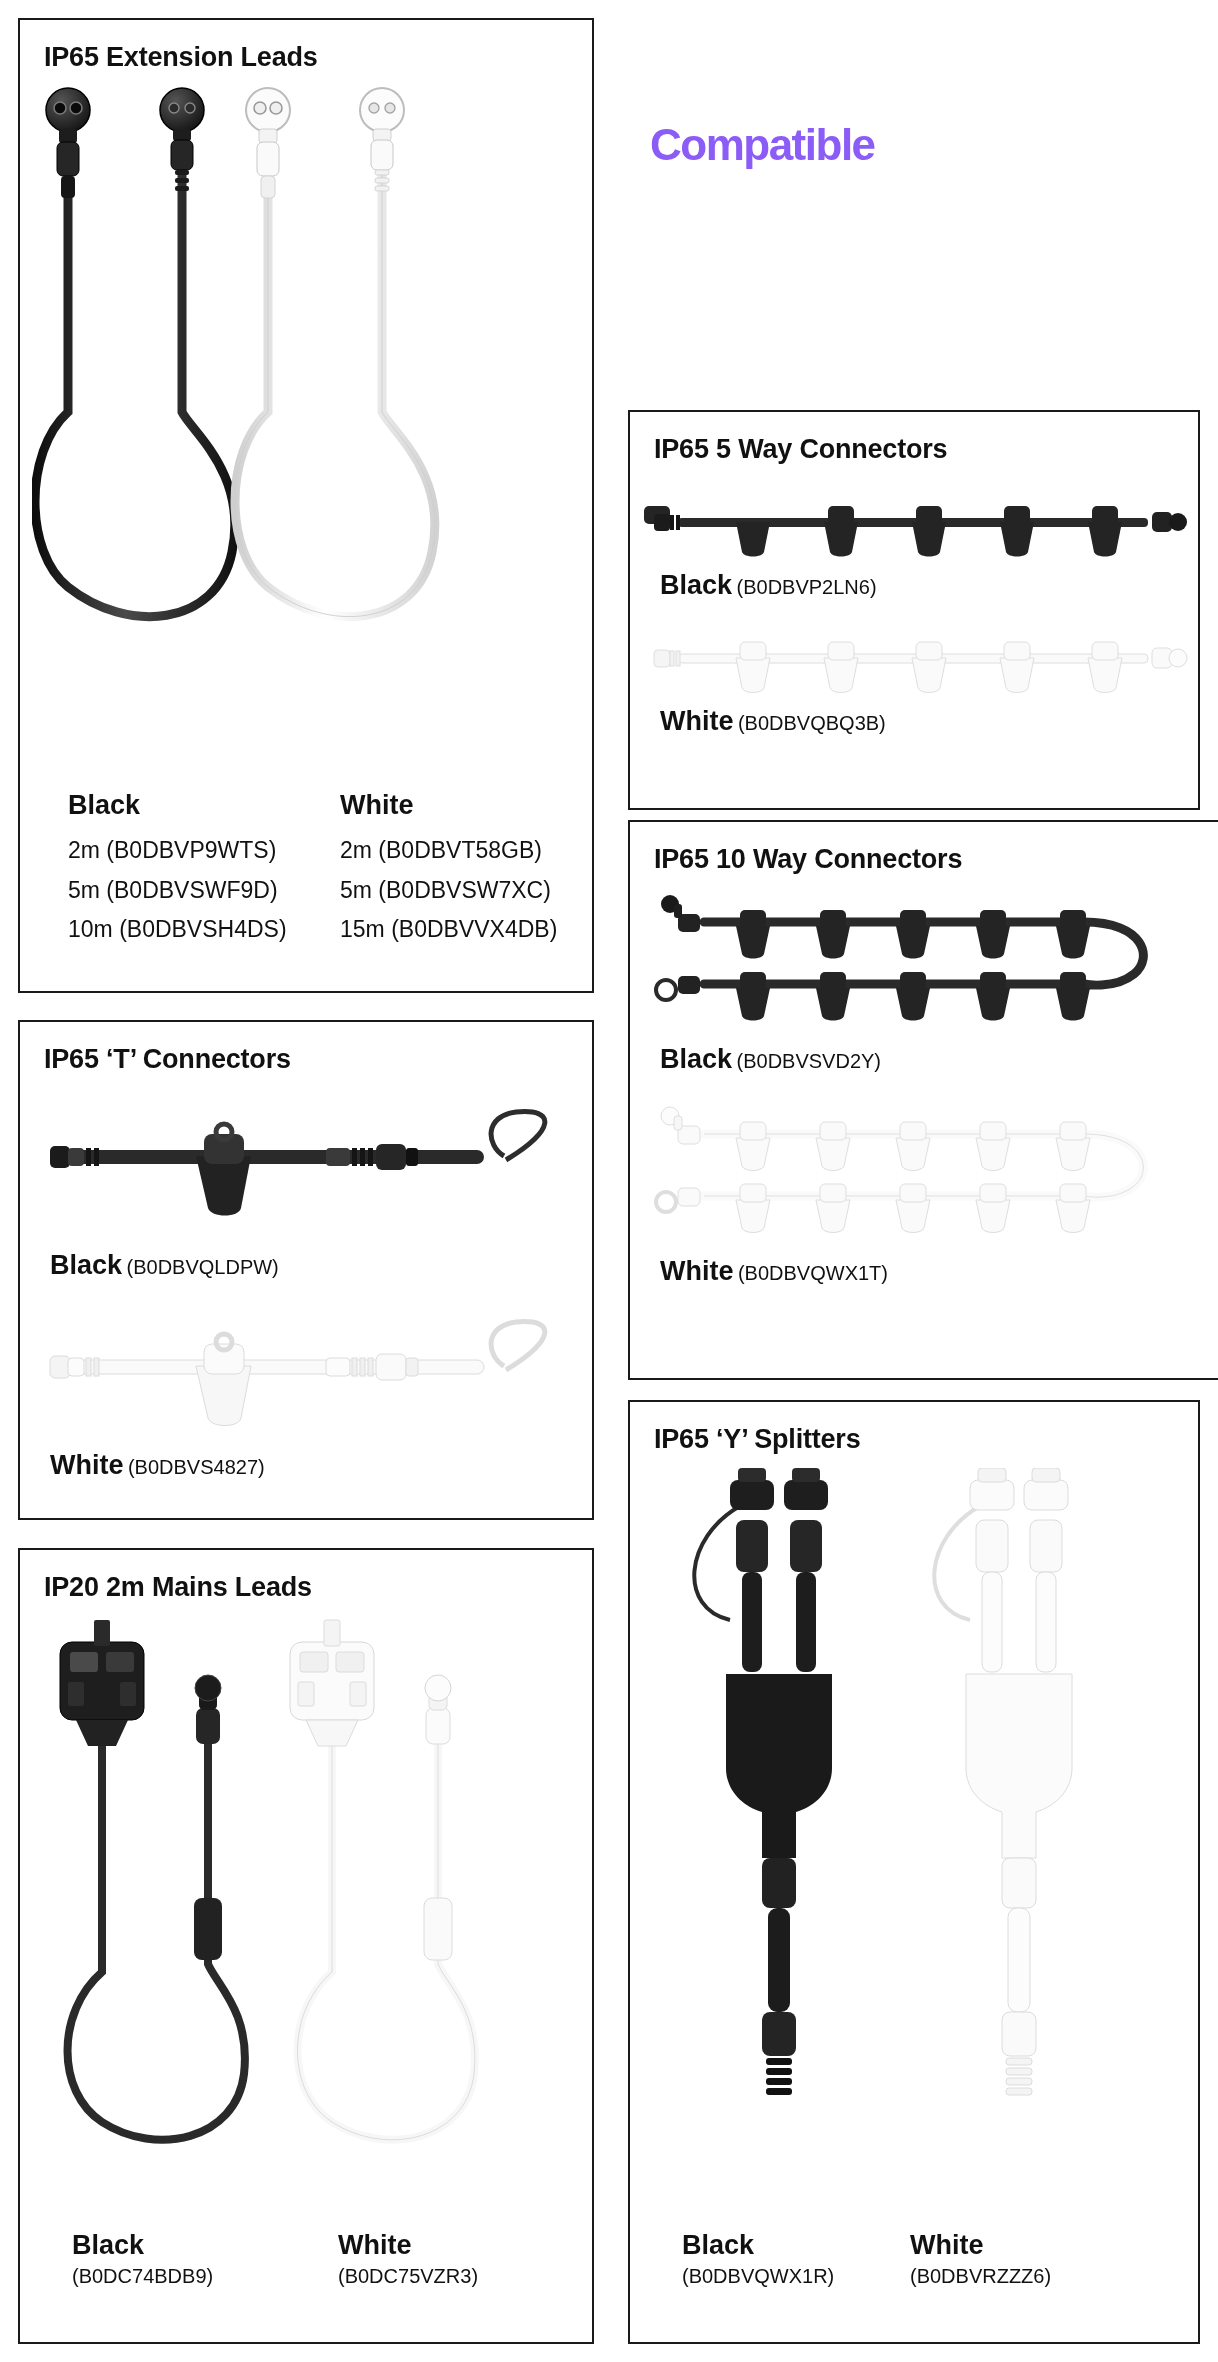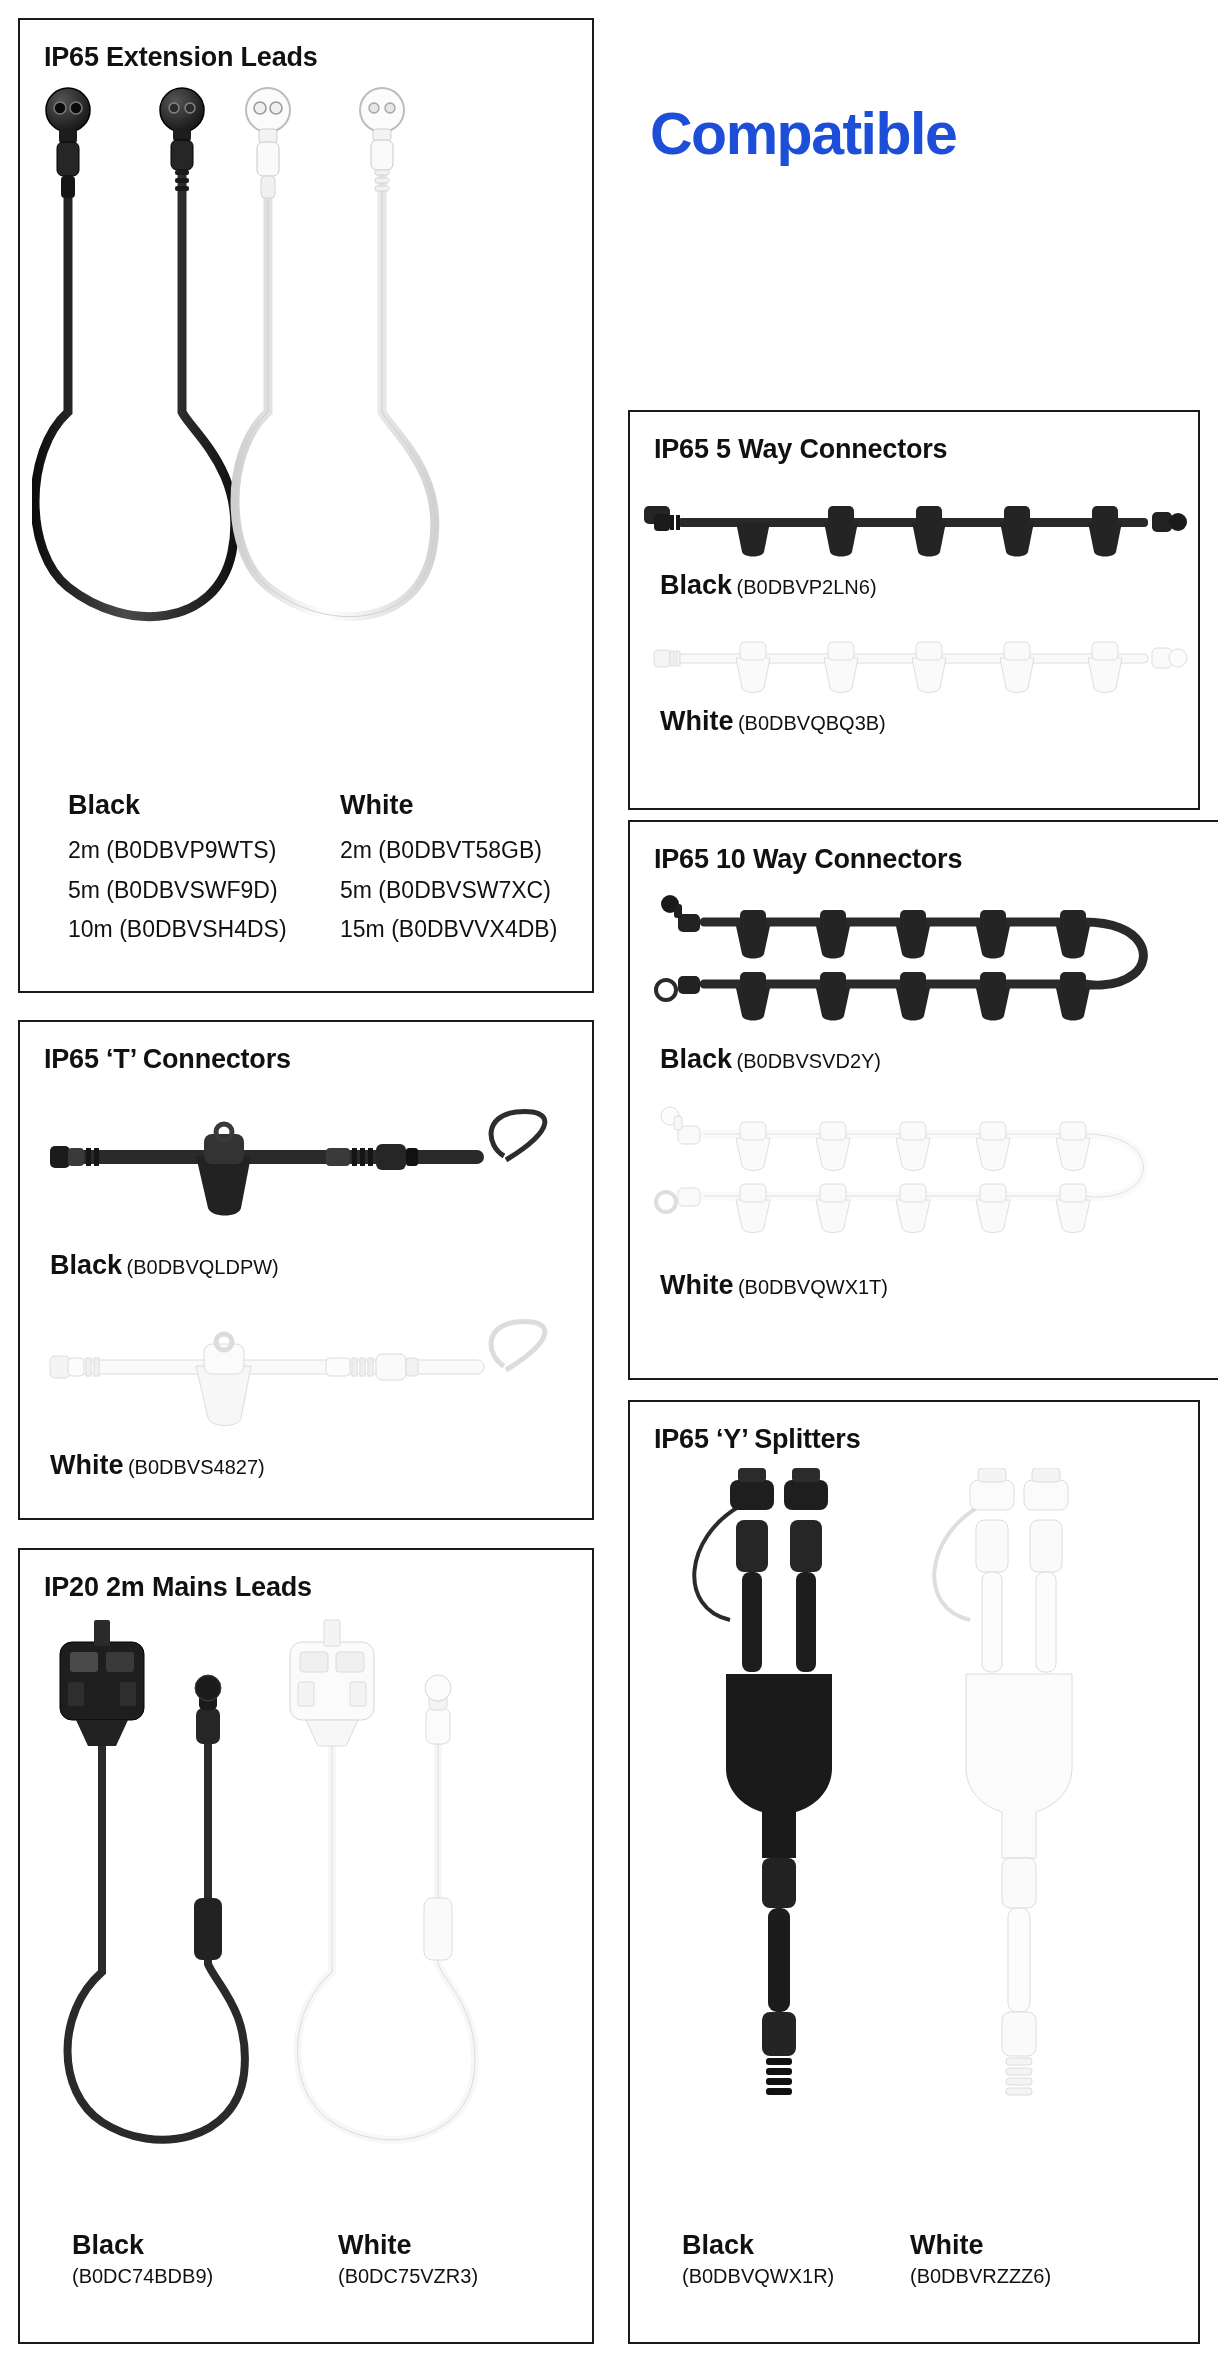--- a/index.html
+++ b/index.html
@@ -25,25 +25,26 @@
     padding-left: 40px;
   }
   .panel-title {
     font-size: 27px;
     font-weight: bold;
     letter-spacing: -0.2px;
     color: #111;
   }
   .hero-title {
     position: absolute;
-    font-size: 59px;
+    font-size: 44px;
     font-weight: bold;
     line-height: 1.16;
     letter-spacing: -1.5px;
-    color: #1d4ed8;
+    color: #8b5cf6;
+    margin-top: 19px;
   }
   .label-big {
     font-size: 27px;
     font-weight: bold;
   }
   .label-code {
     font-size: 20px;
     font-weight: normal;
   }
   .row-line {
@@ -367,21 +368,21 @@
         <path d="M412,96 L446,96 L440,124 C438,130 420,130 418,124 Z"></path>
         <rect x="416" y="80" width="26" height="18" rx="5"></rect>
       </g>
       <rect x="34" y="22" width="22" height="18" rx="5" fill="#fafafa" stroke="#dedede"></rect>
       <circle cx="26" cy="12" r="9" fill="#fcfcfc" stroke="#dedede"></circle>
       <rect x="30" y="12" width="8" height="14" rx="3" fill="#f7f7f7" stroke="#dedede"></rect>
       <rect x="34" y="84" width="22" height="18" rx="5" fill="#fafafa" stroke="#dedede"></rect>
       <circle cx="22" cy="98" r="10" fill="none" stroke="#dedede" stroke-width="4"></circle>
     </svg>
 
-    <div style="position:absolute; left:30px; top:448px;">
+    <div style="position:absolute; left:30px; top:434px;">
       <span class="label-big">White</span>
       <span class="label-code">(B0DBVQWX1T)</span>
     </div>
   </div>
 
   <div class="panel" style="left:628px; top:1400px; width:572px; height:944px;">
     <div class="panel-title" style="position:absolute; left:24px; top:22px;">IP65 ‘Y’ Splitters</div>
 
     <svg width="548" height="740" viewBox="0 0 548 740" style="position:absolute; left:14px; top:66px;">
 

